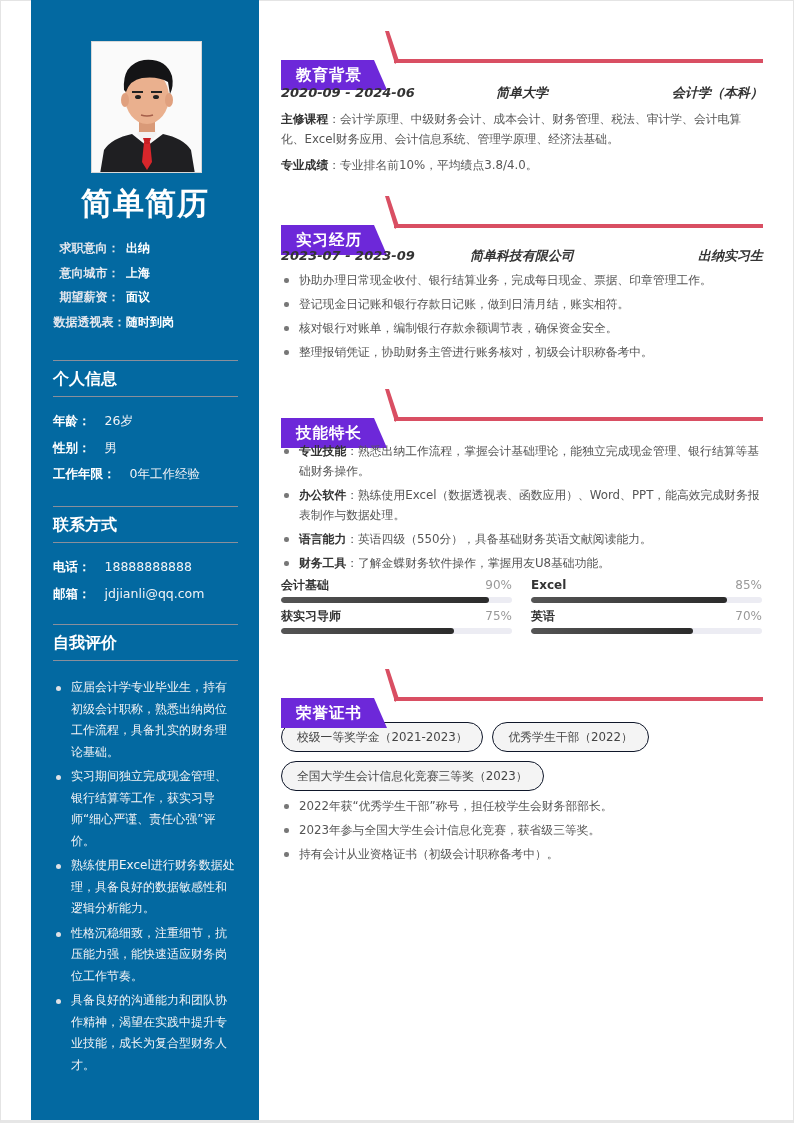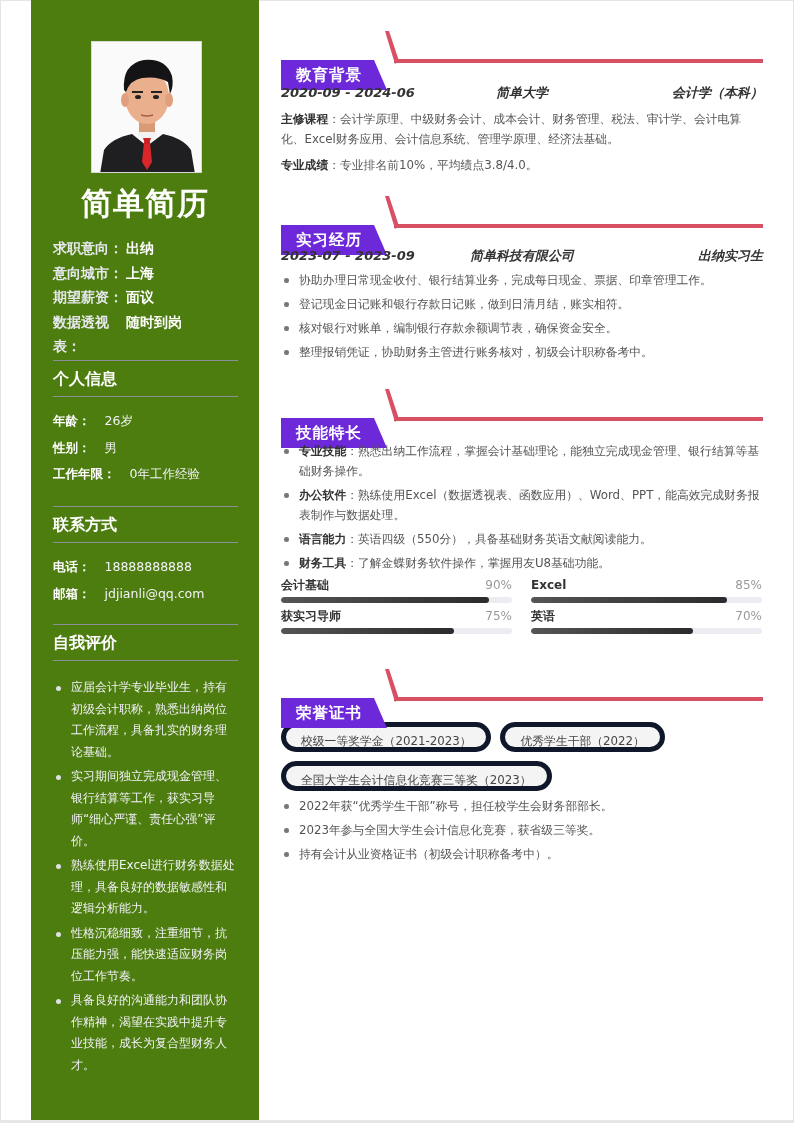--- a/index.html
+++ b/index.html
@@ -1,24 +1,24 @@
 <!DOCTYPE html>
 <html><head>
 <meta charset="utf-8">
 <style>
   * { box-sizing: border-box; margin: 0; padding: 0; }
   html, body { width: 794px; height: 1123px; background: #ffffff; overflow: hidden; }
   body { font-family: "DejaVu Sans", "Liberation Sans", sans-serif; color: #333; position: relative; }
   .page-frame { position: absolute; left: 0; top: 0; width: 794px; height: 1123px; border: 1px solid #e4e4e4; border-bottom: 3px solid #e6e6e6; }
-  .sidebar { position: absolute; left: 31px; top: 0; width: 228px; height: 1120px; background: #4d7c0f; color: #fff; padding: 0 20px 0 22px; }
+  .sidebar { position: absolute; left: 31px; top: 0; width: 228px; height: 1120px; background: #0369a1; color: #fff; padding: 0 20px 0 22px; }
   .photo { position: absolute; left: 60px; top: 41px; width: 111px; height: 132px; border: 1px solid #d8d8d8; background: #fbfbfb; overflow: hidden; }
   .photo svg { display: block; }
   .name { position: absolute; left: 0; top: 183px; width: 228px; text-align: center; font-size: 31px; font-weight: bold; letter-spacing: 1px; color: #fff; }
   .intent { position: absolute; left: 22px; top: 236px; width: 190px; }
-  .kv { display: flex; font-size: 14px; height: 24.5px; line-height: 24.5px; }
+  .kv { display: flex; font-size: 12px; height: 24.5px; line-height: 24.5px; text-align: center; }
   .kv .k { color: #e6e8ee; font-weight: bold; width: 73px; }
   .kv .v { color: #fff; font-weight: bold; }
   .side-section { position: absolute; left: 22px; width: 185px; }
   .side-title { border-top: 1px solid #8a8f9b; border-bottom: 1px solid #8a8f9b; height: 37px; line-height: 36px; font-size: 16px; font-weight: bold; color: #fff; }
   .side-body { padding-top: 11px; }
   .pk { display: flex; font-size: 12.5px; height: 26.5px; line-height: 26.5px; }
   .pk .k { color: #fff; font-weight: bold; }
   .pk .v { color: #f2f3f6; margin-left: 14px; }
   .self-list { list-style: none; padding-top: 16px; }
   .self-list li { position: relative; padding-left: 18px; font-size: 12px; line-height: 21.5px; color: #f1f2f5; margin-bottom: 3px; }
@@ -38,21 +38,21 @@
   .ulist li { position: relative; padding-left: 18px; font-size: 11.8px; color: #555; line-height: 20px; margin-bottom: 4px; }
   .ulist li::before { content: ""; position: absolute; left: 3px; top: 8px; width: 4.5px; height: 4.5px; border-radius: 50%; background: #777; }
   .ulist li b { color: #333; }
   .bars { display: grid; grid-template-columns: 231px 231px; column-gap: 19px; row-gap: 5px; }
   .bar-item .bh { display: flex; justify-content: space-between; font-size: 12px; height: 17px; line-height: 17px; }
   .bar-item .bh .bn { font-weight: bold; color: #333; }
   .bar-item .bh .bp { color: #999; }
   .track { height: 6px; background: #ececf3; border-radius: 3px; margin-top: 3px; overflow: hidden; }
   .fill { height: 6px; border-radius: 3px; background: linear-gradient(90deg, #555 0%, #2b2b2b 100%); }
   .tags { display: flex; flex-wrap: wrap; gap: 9px 9px; width: 480px; }
-  .tag { height: 30px; line-height: 28px; padding: 0 15px; border: 5px solid #0f172a; border-radius: 15px; background: #f4f4f4; font-size: 11.8px; color: #444; }
+  .tag { height: 30px; line-height: 28px; padding: 0 15px; border: 1px solid #0f172a; border-radius: 15px; background: #f4f4f4; font-size: 11.8px; color: #444; }
 </style>
 </head>
 <body>
 
 <div class="page-frame"></div>
 
 <aside class="sidebar">
   <div class="photo">
     <svg width="111" height="132" viewBox="0 0 111 132">
       <rect width="111" height="132" fill="#fafafa"></rect>

